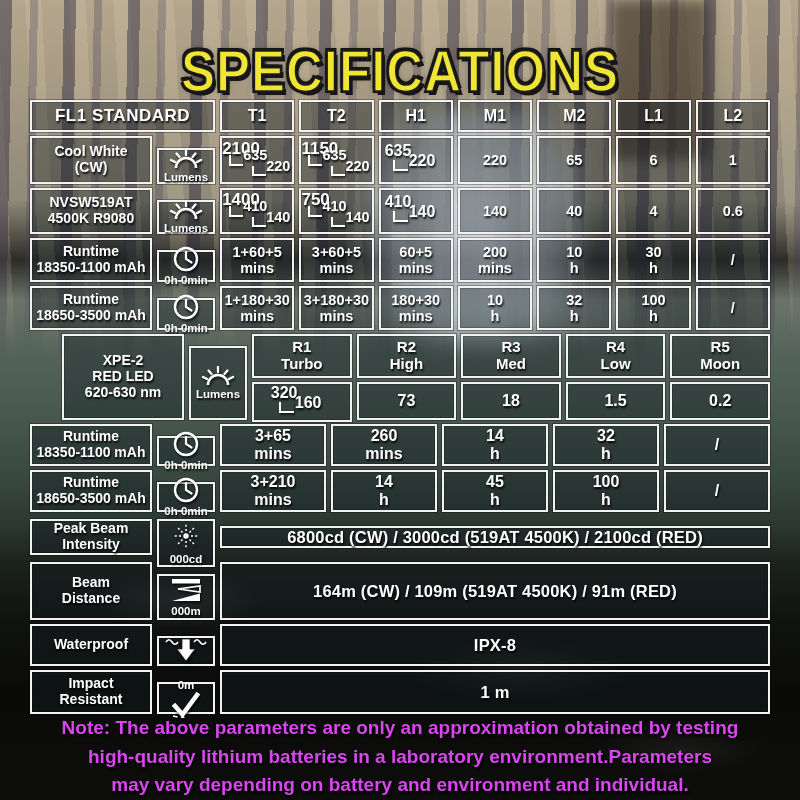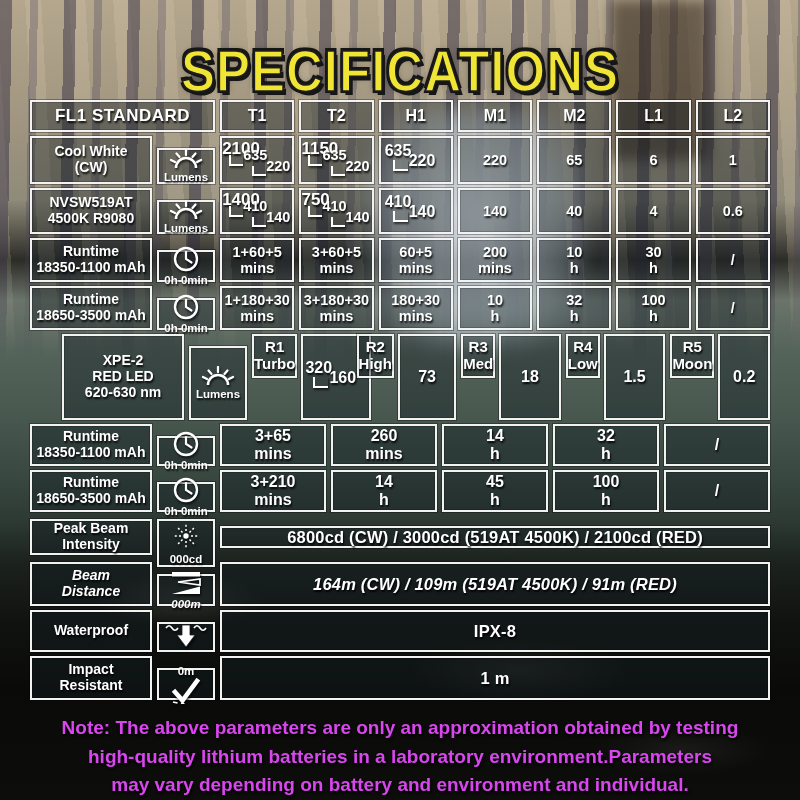--- a/index.html
+++ b/index.html
@@ -53,21 +53,21 @@
   .dcol{flex:1 1 0;min-width:0;}
   .hlabel{font-size:17px;letter-spacing:0.5px;}
   .hmode{font-size:16px;}
   .llabel{font-size:14px;display:block;text-align:center;}
   .icontext{font-size:11.5px;margin-top:1px;}
   .vline{display:block;text-align:center;}
   .cols7 .vline{font-size:14.5px;}
   .cols5 .vline{font-size:16px;}
   .fullrow .valuecell .vline{font-size:16.5px;letter-spacing:0.2px;}
   .valuecell{flex:1 1 0;}
-  .redcol{flex:1 1 0;min-width:0;display:flex;flex-direction:row;gap:4px;}
+  .redcol{flex:1 1 0;min-width:0;display:flex;flex-direction:column;gap:4px;}
   .redhead{height:44px;flex:none;}
   .redhead .vline{font-size:15px;}
   .redval{flex:1 1 0;}
   .icon-svg{display:block;filter:drop-shadow(1px 2px 1px rgba(0,0,0,0.7));}
 
   
   .steps{position:relative;flex:none;}
   .steps .sp{position:absolute;white-space:nowrap;}
   .steps .conn{position:absolute;border-left:2px solid #fff;border-bottom:2px solid #fff;
       box-shadow:1px 2px 2px rgba(0,0,0,0.6);}
@@ -488,21 +488,21 @@
                 <line x1="18.5" y1="18.5" x2="24" y2="24"></line>
               </g>
             </svg>
           </span>
           <span class="icontext">000cd</span>
         </div>
         <div class="cell valuecell">
           <span class="vline">6800cd (CW) / 3000cd (519AT 4500K) / 2100cd (RED)</span>
         </div>
       </div>
-      <div class="trow fullrow" style="height: 44px; font-style: italic;">
+      <div class="trow fullrow" style="height: 58px;">
         <div class="cell labelcell">
           <span class="llabel">Beam</span>
           <span class="llabel">Distance</span>
         </div>
         <div class="cell iconcell">
           <span>
             <svg class="icon-svg" width="34" height="26" viewBox="0 0 34 26">
               <rect x="3" y="2" width="28" height="4.5" fill="#fff"></rect>
               <polygon points="31,9 31,15 9,12" fill="none" stroke="#fff" stroke-width="1.7"></polygon>
               <polygon points="3,24 31,16.5 31,24" fill="#fff"></polygon>

